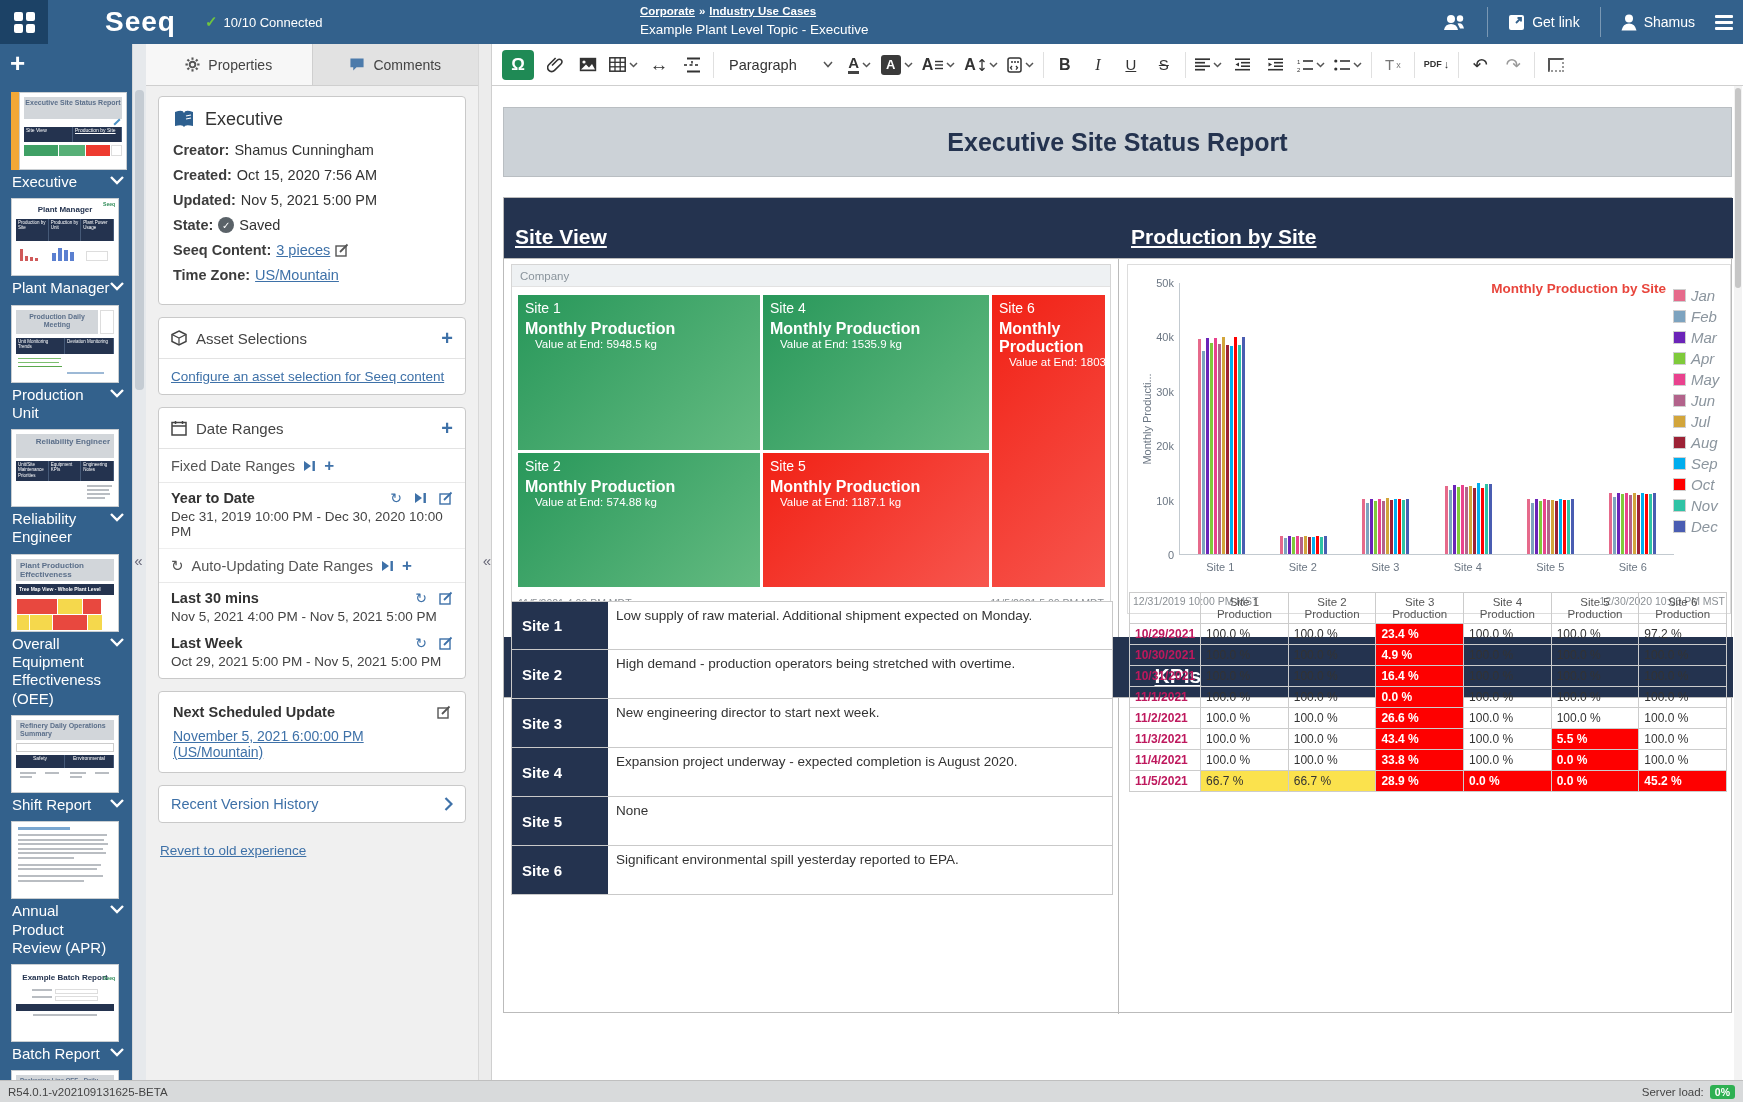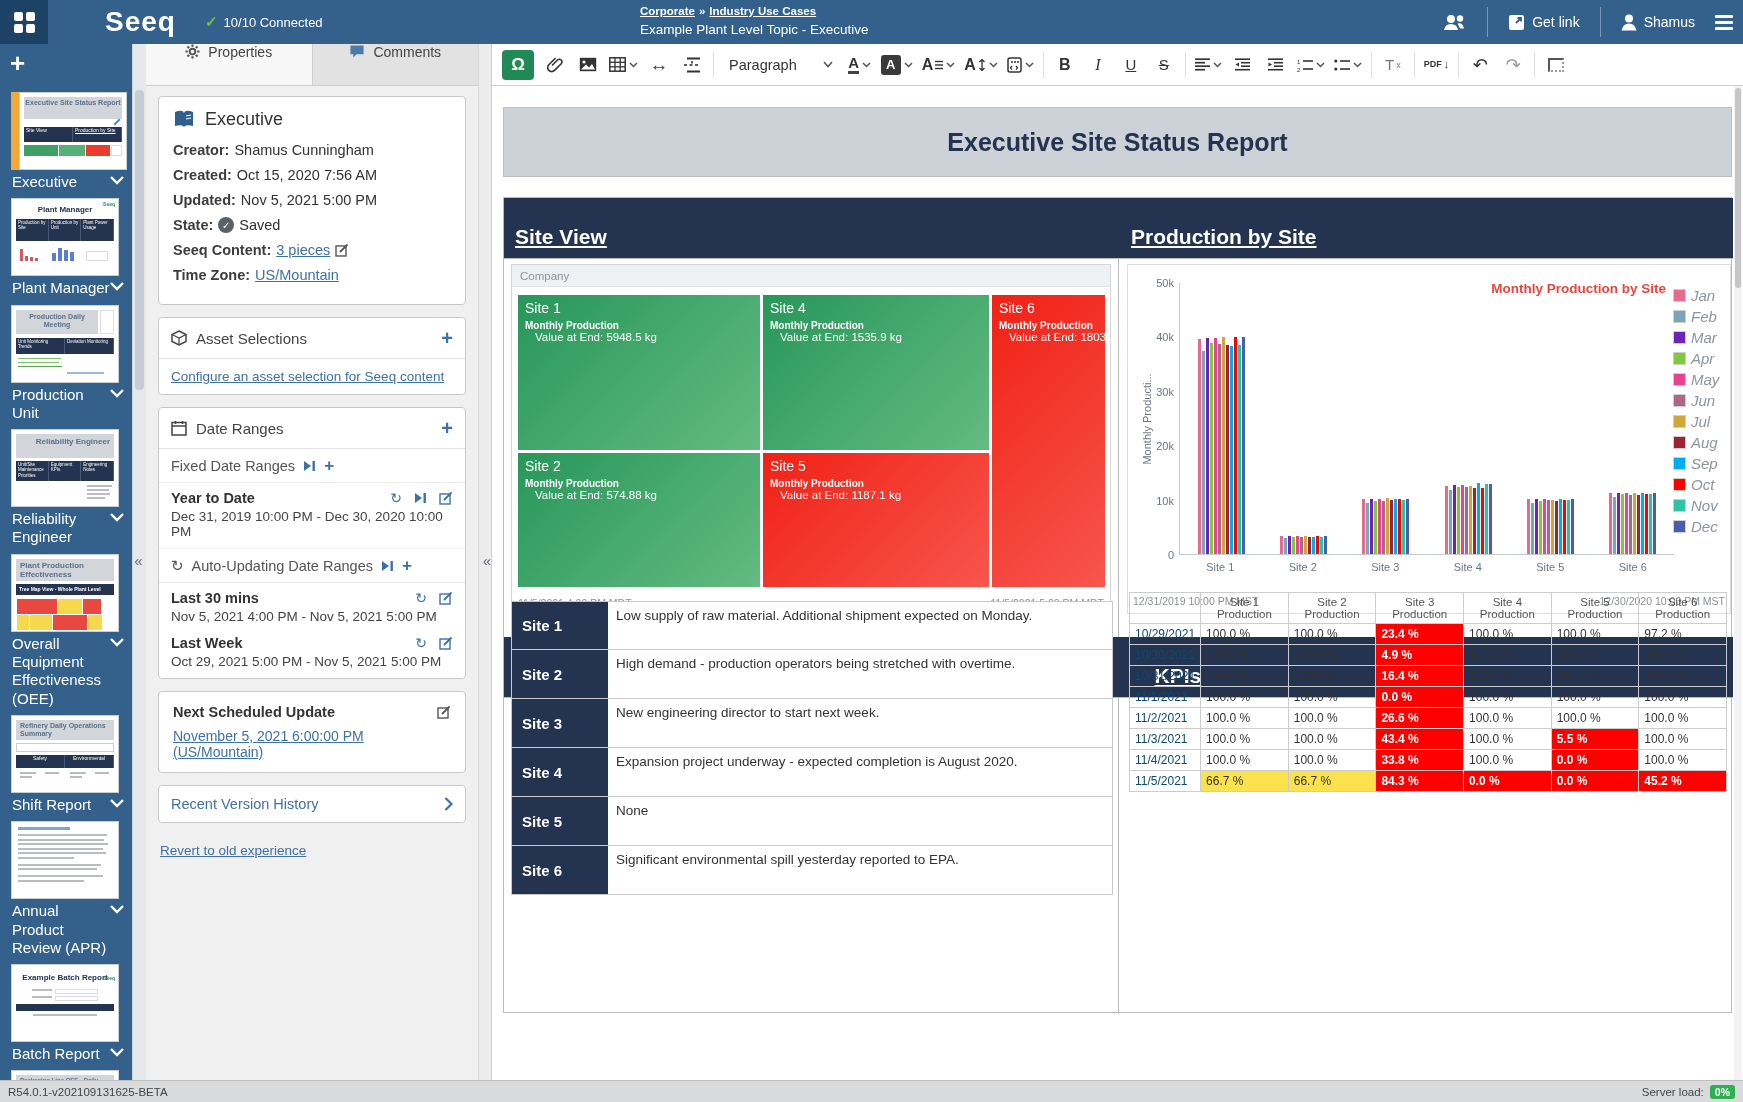--- a/index.html
+++ b/index.html
@@ -42,21 +42,21 @@
   .mh{background:#d2d6da;color:#5b6f8a;font-weight:bold;text-align:center;overflow:hidden;}
   .navyband{display:flex;background:var(--navy);color:#fff;}
   .navyband div{flex:1;padding:1px 2px;border-right:1px solid #465a78;overflow:hidden;line-height:1.15;}
   .tinybar{background:#b9bdc2;height:2px;margin:2px 4px;}
   
   .sb-scroll{position:absolute;left:132px;top:44px;width:14px;height:1036px;background:#e6e9ec;border-left:1px solid #d4d7da;}
   .sb-scroll .thumbbar{position:absolute;left:2px;top:46px;width:9px;height:300px;background:#c5ccd3;border-radius:4px;}
   .collapse1{position:absolute;left:130px;top:548px;width:17px;height:26px;color:#667;font-size:15px;text-align:center;line-height:26px;cursor:pointer;z-index:5;}
   
   .tabs{position:absolute;left:146px;top:44px;width:332px;height:42px;display:flex;background:#e2e2e2;border-bottom:1px solid #cfcfcf;}
-  .tab{flex:1;display:flex;justify-content:center;gap:8px;font-size:14px;color:#444;cursor:pointer;}
+  .tab{flex:1;display:flex;align-items:center;justify-content:center;gap:8px;font-size:14px;color:#444;cursor:pointer;}
   .tab.active{background:#f7f7f7;border-right:1px solid #cfcfcf;}
   .panel{position:absolute;left:146px;top:86px;width:332px;height:994px;background:var(--panel);overflow:hidden;padding:10px 12px;}
   .card{background:#fff;border:1px solid var(--border);border-radius:4px;margin-bottom:12px;}
   .card.pad{padding:12px 14px;}
   .ptitle{display:flex;align-items:center;gap:10px;font-size:18px;color:#333;margin-bottom:12px;}
   .prow{font-size:14.5px;margin:9px 0;color:#333;display:flex;align-items:center;gap:5px;flex-wrap:wrap;}
   .prow b{color:#3d3d3d;}
   a.lnk{color:var(--link);text-decoration:underline;cursor:pointer;}
   .sechead{display:flex;align-items:center;gap:9px;padding:10px 12px;font-size:15px;color:#444;border-bottom:1px solid #e3e3e3;}
   .sechead .grow{flex:1;}
@@ -100,21 +100,21 @@
   .hrow .hcell+.hcell{width:615px;padding-left:13px;}
   .sect-title{color:#fff;font-size:21px;font-weight:bold;text-decoration:underline;}
   .hline{position:absolute;left:0;width:1229px;height:1px;background:#bbb;}
   
   .tmbox{position:absolute;left:7px;top:66px;width:600px;height:350px;border:1px solid #d5d5d5;background:#fff;}
   .tm-root{height:22px;background:#eef1f3;border-bottom:1px solid #e2e2e2;font-size:11.5px;color:#8a949c;line-height:22px;padding-left:8px;}
   .tiles{position:absolute;left:6px;top:30px;width:588px;height:292px;display:grid;
          grid-template-columns:242px 226px 113px;grid-template-rows:155px 134px;gap:3px;}
   .tm-tile{position:relative;color:#fff;padding:5px 7px;overflow:hidden;}
   .tm-tile .tname{font-size:14px;margin-bottom:4px;}
-  .tm-tile .tmetric{font-size:10px;font-weight:bold;}
+  .tm-tile .tmetric{font-size:16px;font-weight:bold;}
   .tm-tile .tvalue{font-size:11.5px;padding-left:10px;white-space:nowrap;}
   .tm-good{background:linear-gradient(135deg,#28975a 0%,#64bb81 100%);}
   .tm-bad{background:linear-gradient(135deg,#f12115 0%,#f7564e 100%);}
   .tile-s6{grid-column:3;grid-row:1/3;}
   .tm-times{position:absolute;left:6px;right:6px;bottom:4px;display:flex;justify-content:space-between;font-size:10.5px;color:#8a8f94;}
   
   .chartbox{position:absolute;left:623px;top:66px;width:604px;height:350px;border:1px solid #ddd;background:#fff;}
   .plot{position:absolute;left:51px;top:18px;width:495px;height:272px;border-left:1px solid #c3cad0;border-bottom:1px solid #c3cad0;display:flex;}
   .bgroup{flex:1;display:flex;align-items:flex-end;justify-content:center;gap:1px;}
   .bar{width:3px;}
@@ -133,21 +133,21 @@
   .notes-row{display:flex;height:49px;border:1px solid var(--border);border-top:none;}
   .notes-row:first-child{border-top:1px solid var(--border);}
   .notes-site{width:96px;background:var(--navy);color:#fff;font-weight:bold;font-size:15px;display:flex;align-items:center;padding-left:10px;}
   .notes-note{flex:1;background:#fff;font-size:13.5px;padding:6px 8px;color:#333;}
   
   .kpiwrap{position:absolute;left:625px;top:394px;width:600px;}
   table.kpi{border-collapse:collapse;width:598px;}
   .kpi th{border:1px solid #ccc;font-weight:normal;font-size:11.5px;color:#555;padding:3px 2px;text-align:center;width:88px;}
   .kpi th.corner{width:70px;}
   .kpi td{border:1px solid #ccc;font-size:12px;padding:2px 5px;height:21px;}
-  .kpi td.date{font-weight:normal;color:#0c4a6e;}
+  .kpi td.date{font-weight:bold;color:#be185d;}
   .kpi td.bad{background:var(--red);color:#fff;font-weight:bold;}
   .kpi td.warn{background:var(--yellow);color:#333;}
   
   .footer{position:absolute;left:0;top:1080px;width:1743px;height:22px;background:#d8dadb;border-top:1px solid #bfbfbf;
           font-size:11.5px;color:#444;display:flex;align-items:center;padding:0 8px;}
   .footer .grow{flex:1;}
   .loadbadge{background:#2eb052;color:#fff;border-radius:3px;padding:1px 5px;font-size:10.5px;font-weight:bold;margin-left:6px;}
   
   .t45{font-size:4.5px;} .t5{font-size:5px;} .t6{font-size:6px;} .t7{font-size:7px;} .t8{font-size:8px;}
   .seeqmini{position:absolute;right:3px;top:2px;color:#2e8b57;font-size:5px;font-weight:bold;}
@@ -1117,21 +1117,21 @@
               <td class="ok">100.0 %</td>
               <td class="bad">33.8 %</td>
               <td class="ok">100.0 %</td>
               <td class="bad">0.0 %</td>
               <td class="ok">100.0 %</td>
             </tr>
             <tr>
               <td class="date">11/5/2021</td>
               <td class="warn">66.7 %</td>
               <td class="warn">66.7 %</td>
-              <td class="bad">84.3 %</td>
+              <td class="bad">28.9 %</td>
               <td class="bad">0.0 %</td>
               <td class="bad">0.0 %</td>
               <td class="bad">45.2 %</td>
             </tr>
           </tbody>
         </table>
     </div>
   </div>
 
   <div class="main-scroll">

